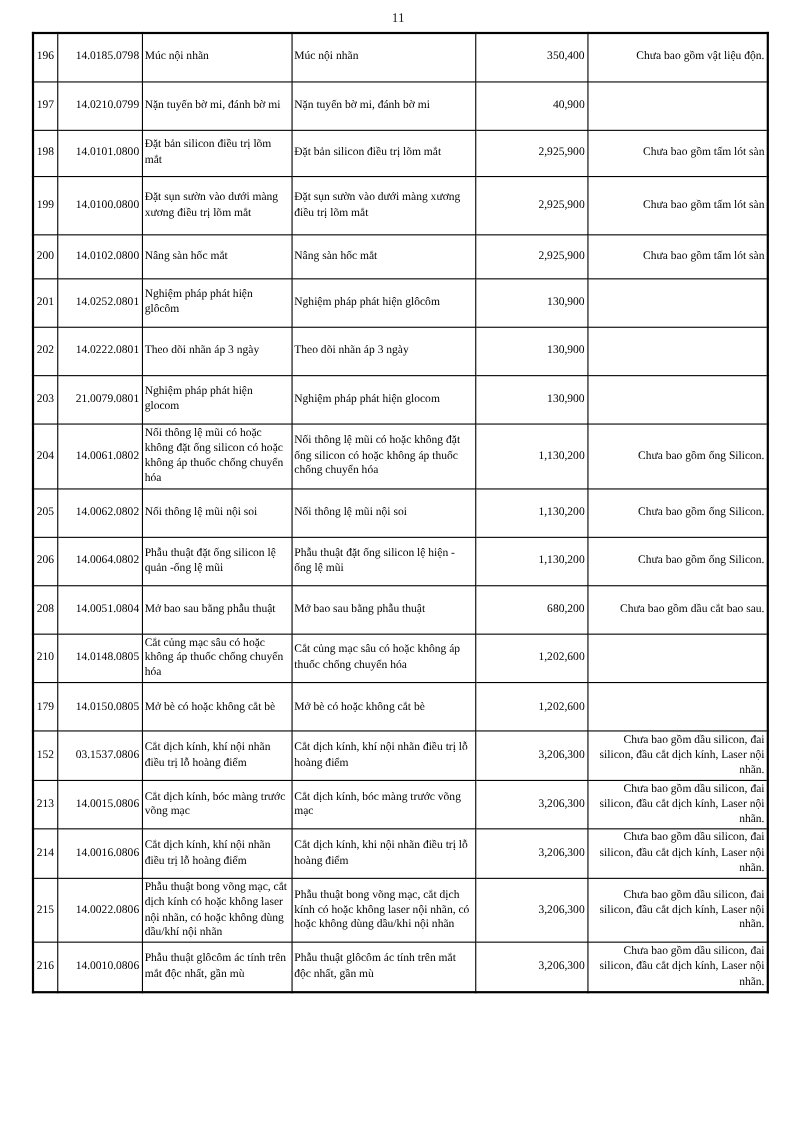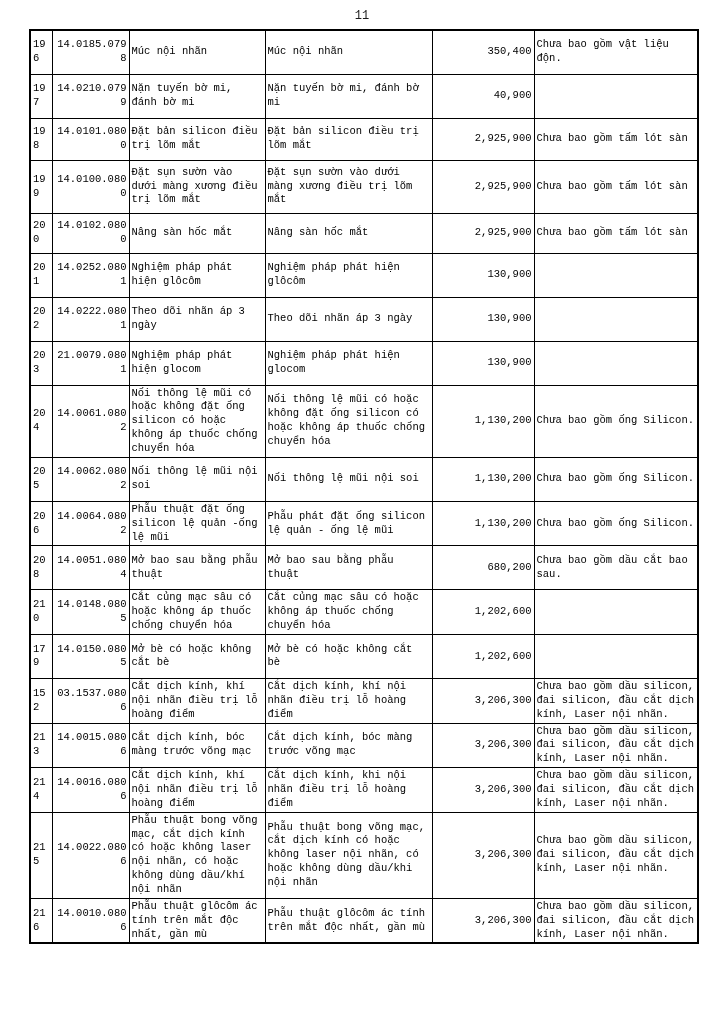--- a/index.html
+++ b/index.html
@@ -7,21 +7,21 @@
     margin: 0;
     padding: 0;
     background: #ffffff;
   }
   .sheet {
     position: relative;
     width: 724px;
     height: 1024px;
     background: #ffffff;
     color: #000000;
-    font-family: Liberation Mono, monospace;
+    font-family: Liberation Serif, serif;
     overflow: hidden;
   }
   .page-number {
     position: absolute;
     top: 9px;
     left: 0;
     width: 724px;
     text-align: center;
     font-size: 12px;
     color: #1a1a1a;
@@ -47,26 +47,26 @@
   
   table.price-table tr { height: 44px; }
   table.price-table tr:nth-child(3)  { height: 42px; } 
   table.price-table tr:nth-child(4)  { height: 53px; } 
   table.price-table tr:nth-child(5)  { height: 40px; margin-top: 47px; } 
   table.price-table tr:nth-child(9)  { height: 59px; } 
   table.price-table tr:nth-child(16) { height: 42px; } 
   table.price-table tr:nth-child(20) { height: 63px; } 
   table.price-table tr:nth-child(21) { height: 41px; } 
 
-  td.c-no    { padding: 1px 1px; }
+  td.c-no    { text-align: center; padding: 1px 1px; }
   td.c-code  { text-align: right; }
   td.c-name  { text-align: left;  padding-left: 3px; }
   td.c-name2 { text-align: left;  padding-left: 3px; }
   td.c-price { text-align: right; padding-right: 2px; }
-  td.c-note  { text-align: left;  padding-left: 3px; }
+  td.c-note  { text-align: right;  padding-left: 3px; }
 </style>
 </head>
 <body>
 
 <div class="sheet">
   <div class="page-number">11</div>
 
   <table class="price-table">
     <colgroup>
       <col style="width:22px">
@@ -154,21 +154,21 @@
     <td class="c-code">14.0062.0802</td>
     <td class="c-name">Nối thông lệ mũi nội soi</td>
     <td class="c-name2">Nối thông lệ mũi nội soi</td>
     <td class="c-price">1,130,200</td>
     <td class="c-note">Chưa bao gồm ống Silicon.</td>
   </tr>
         <tr>
     <td class="c-no">206</td>
     <td class="c-code">14.0064.0802</td>
     <td class="c-name">Phẫu thuật đặt ống silicon lệ quản -ống lệ mũi</td>
-    <td class="c-name2">Phẫu phát đặt ống silicon lệ quản - ống lệ mũi</td>
+    <td class="c-name2">Phẫu thuật đặt ống silicon lệ hiện - ống lệ mũi</td>
     <td class="c-price">1,130,200</td>
     <td class="c-note">Chưa bao gồm ống Silicon.</td>
   </tr>
         <tr>
     <td class="c-no">208</td>
     <td class="c-code">14.0051.0804</td>
     <td class="c-name">Mở bao sau bằng phẫu thuật</td>
     <td class="c-name2">Mở bao sau bằng phẫu thuật</td>
     <td class="c-price">680,200</td>
     <td class="c-note">Chưa bao gồm dầu cắt bao sau.</td>

